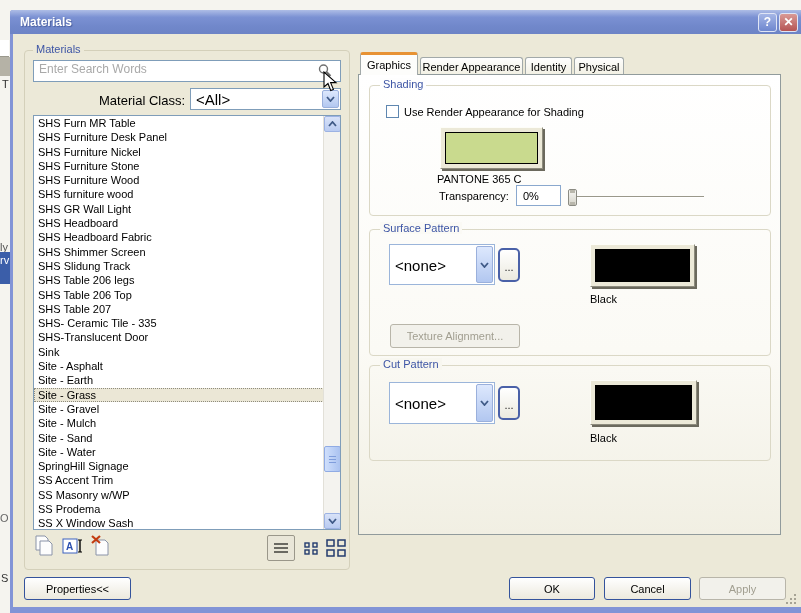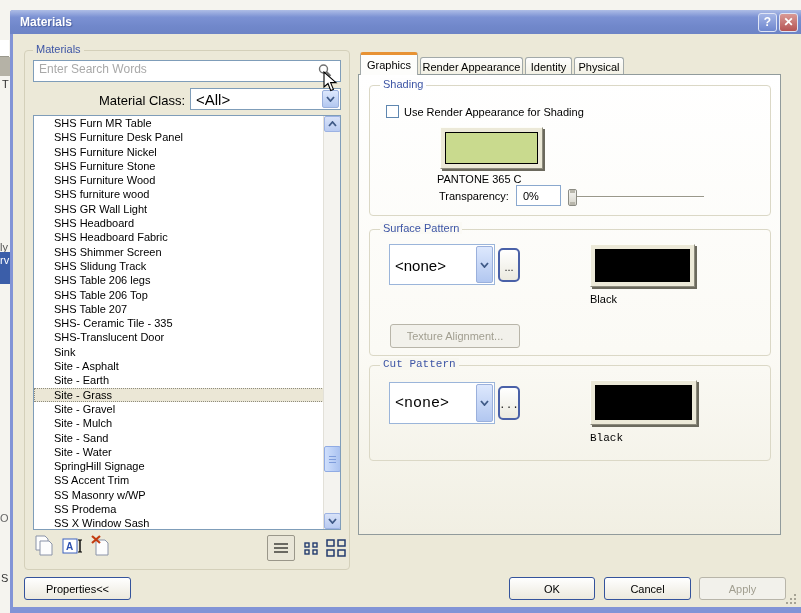--- a/index.html
+++ b/index.html
@@ -37,21 +37,21 @@
   .mc-label{position:absolute;left:20px;top:59px;width:152px;text-align:right;font-size:13px;color:#000;}
   .combo{position:absolute;background:#fff;border:1px solid #7f9db9;font-size:15px;}
   .combo .val{position:absolute;left:5px;top:50%;transform:translateY(-50%);white-space:nowrap;}
   .arrow-btn{position:absolute;right:1px;top:1px;bottom:1px;width:17px;
     background:linear-gradient(#dde8fd,#b2c7f0);border:1px solid #9ab0dc;border-radius:2px;
     display:flex;align-items:center;justify-content:center;}
 
   .listbox{position:absolute;left:20px;top:81px;width:308px;height:415px;background:#fff;
     border:1px solid #7f9db9;overflow:hidden;}
   .list-items{position:absolute;left:0;top:0;width:290px;}
-  .list-item{height:14.31px;line-height:14px;font-size:11px;color:#000;padding-left:20px;
+  .list-item{height:14.31px;line-height:14px;font-size:11px;color:#000;padding-left:4px;
     white-space:nowrap;overflow:hidden;}
   .list-item.selected{background:#ebe7d6;outline:1px dotted #8e8c7e;outline-offset:-1px;}
   .vscroll{position:absolute;right:0;top:0;width:17px;height:100%;background:#f4f3ef;
     border-left:1px solid #e2e0d8;}
   .sc-btn{position:absolute;left:0;width:17px;height:16px;
     background:linear-gradient(#d8e2f8,#b9cbf1);border:1px solid #9cb2e3;border-radius:2px;
     display:flex;align-items:center;justify-content:center;}
   .sc-thumb{position:absolute;left:0;top:330px;width:17px;height:26px;
     background:linear-gradient(90deg,#cfdffc,#aac2f0);border:1px solid #90abe4;border-radius:2px;}
   .sc-thumb:after{content:"";position:absolute;left:4px;right:4px;top:9px;height:8px;
@@ -278,21 +278,21 @@
           </span>
         </div>
         <div class="dots-btn" style="left:128px;top:18px;">...</div>
         <div class="swatch-frame" style="left:220px;top:14px;width:105px;height:43px;">
           <div class="swatch-inner" style="background: rgb(0, 0, 0);"></div>
         </div>
         <span class="txt" style="left:220px;top:63px;">Black</span>
         <div class="xp-btn disabled" style="left:20px;top:94px;width:130px;height:24px;position:absolute;">Texture Alignment...</div>
       </div>
 
-      <div class="wgrp" style="left:10px;top:290px;width:402px;height:96px;font-family:Liberation Mono, monospace;">
+      <div class="wgrp" style="left:10px;top:290px;width:402px;height:96px;">
         <span class="wgrp-label" style="background:#f8f7f0;">Cut Pattern</span>
         <div class="combo" style="left:19px;top:16px;width:106px;height:42px;border-color:#9bb5da;">
           <span class="val">&lt;none&gt;</span>
           <span class="arrow-btn">
             <svg width="9" height="6" viewBox="0 0 9 6">
                 <path d="M1,1 L4.5,5 L8,1" fill="none" stroke="#3f5a87" stroke-width="1.8"></path>
               </svg>
           </span>
         </div>
         <div class="dots-btn" style="left:128px;top:20px;">...</div>

